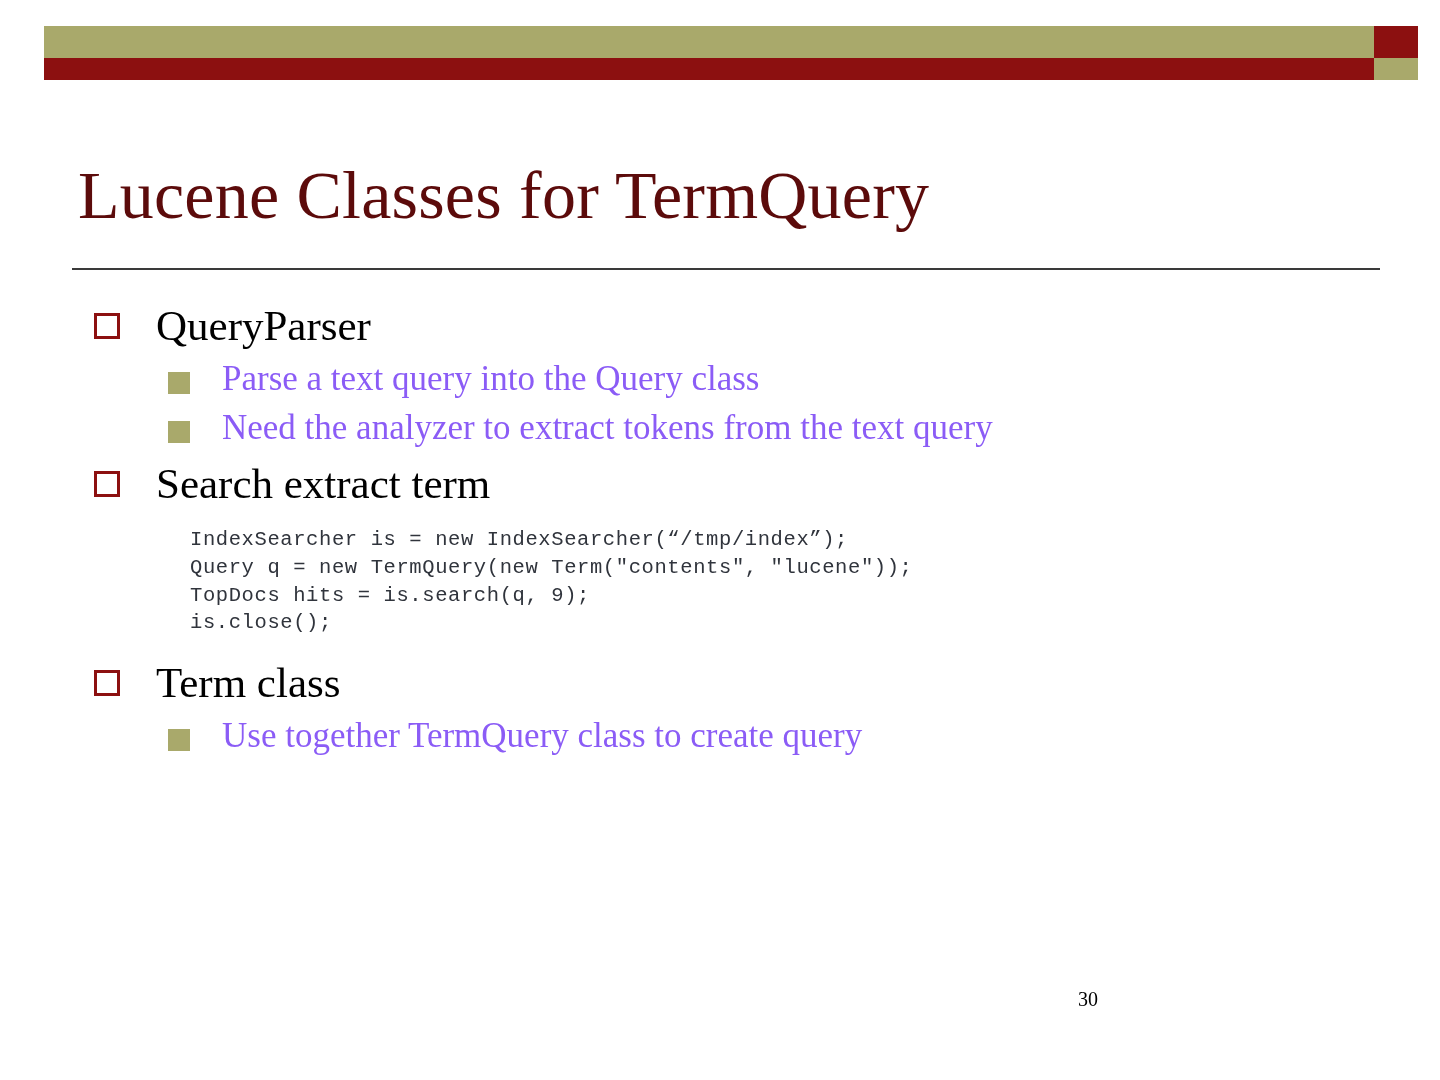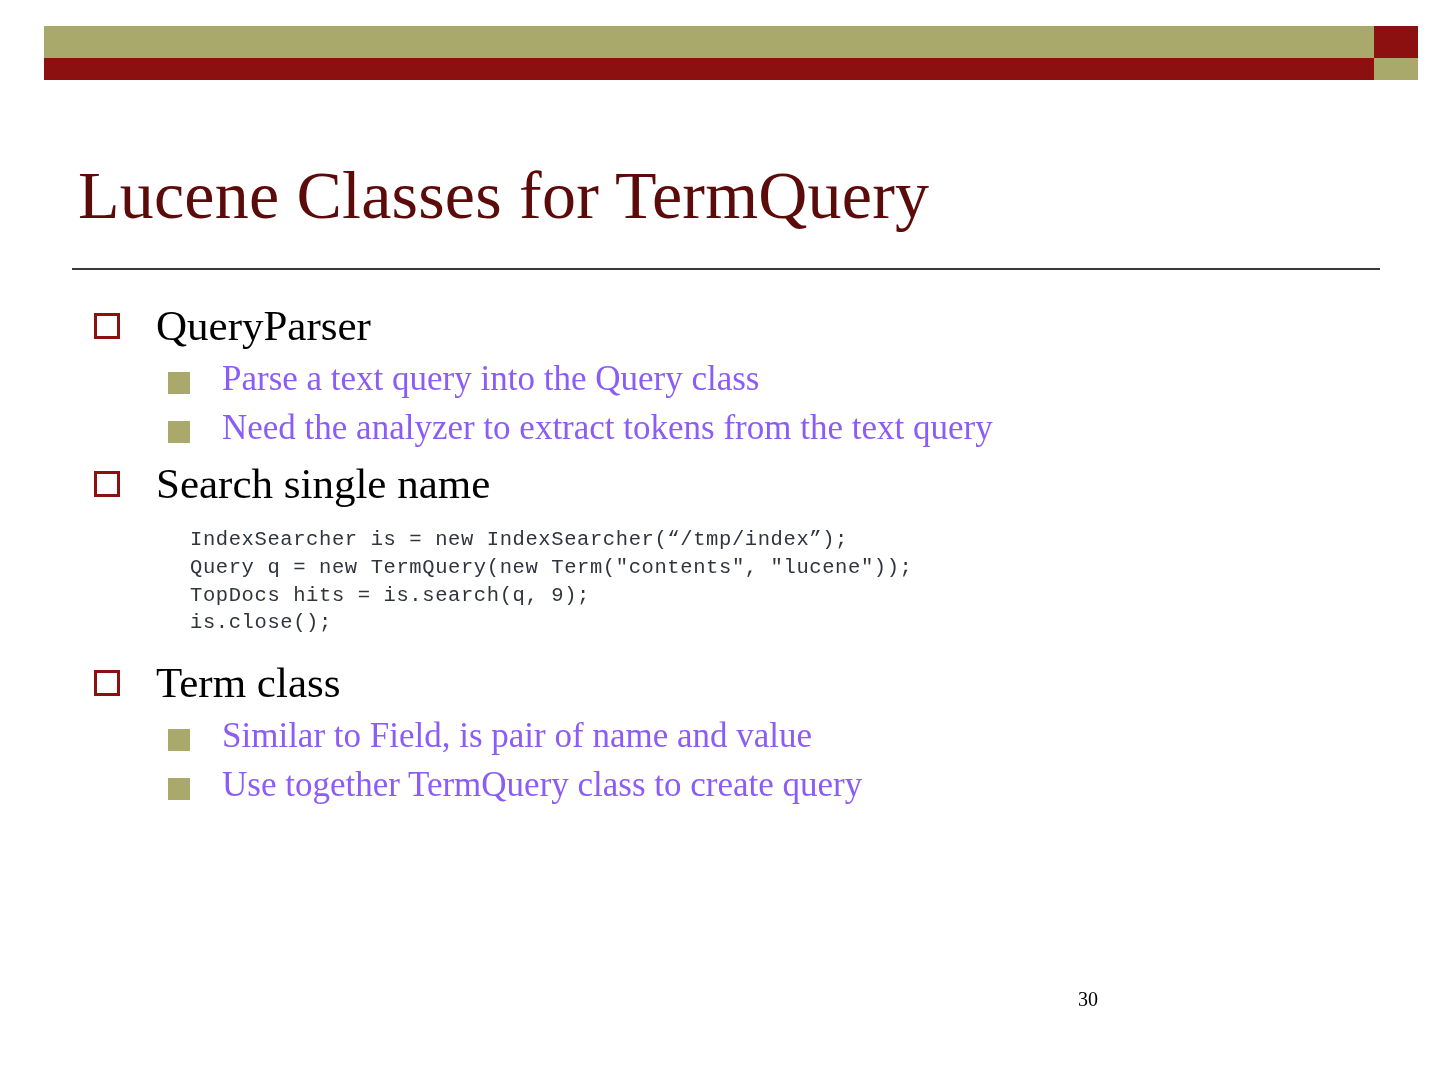--- a/index.html
+++ b/index.html
@@ -171,38 +171,34 @@
     <span class="text">Parse a text query into the Query class</span>
   </div>
 
   <div class="lvl2">
     <span class="bullet"></span>
     <span class="text">Need the analyzer to extract tokens from the text query</span>
   </div>
 
   <div class="lvl1">
     <span class="bullet"></span>
-    <span class="text">Search single name</span>
+    <span class="text">Search extract term</span>
   </div>
 
   <div class="code">IndexSearcher is = new IndexSearcher(“/tmp/index”);
 Query q = new TermQuery(new Term("contents", "lucene"));
 TopDocs hits = is.search(q, 9);
 is.close();</div>
 
   <div class="lvl1">
     <span class="bullet"></span>
     <span class="text">Term class</span>
   </div>
 
+
   <div class="lvl2">
     <span class="bullet"></span>
-    <span class="text">Similar to Field, is pair of name and value</span>
-  </div>
-
-  <div class="lvl2">
-    <span class="bullet"></span>
     <span class="text">Use together TermQuery class to create query</span>
   </div>
 
 </div>
 
 <div class="page-number">30</div>
 
 </body></html>

